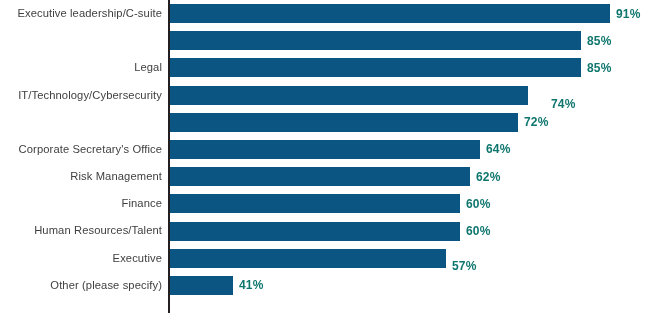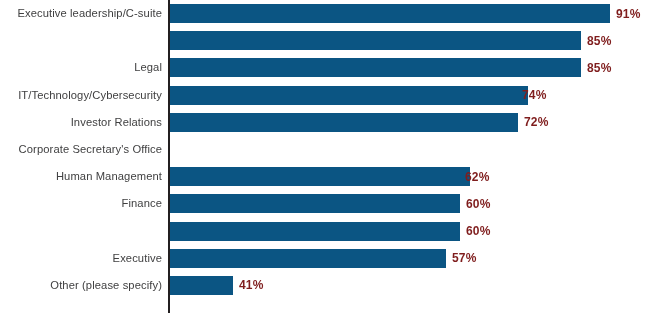--- a/index.html
+++ b/index.html
@@ -67,21 +67,21 @@
     height: 19px;
     background: #0b5583;
     display: block;
   }
   .bar-value {
     position: absolute;
     top: 50%;
     transform: translateY(-50%);
     font-size: 12px;
     font-weight: bold;
-    color: #7f1d1d;
+    color: #0f766e;
     white-space: nowrap;
     letter-spacing: 0.2px;
   }
 </style>
 </head>
 <body>
 
 <div id="chart-root">
   <div class="plot-area">
     <div class="axis-line"></div>
@@ -103,58 +103,62 @@
           <div class="cat-label">Legal</div>
           <div class="bar-track">
             <div class="bar" style="width: 411px;"></div>
             <div class="bar-value" style="left: 417px;">85%</div>
           </div>
         </div>
         <div class="row">
           <div class="cat-label">IT/Technology/Cybersecurity</div>
           <div class="bar-track">
             <div class="bar" style="width: 358px;"></div>
-            <div class="bar-value" style="left: 352px;">74%</div>
+            <div class="bar-value" style="left: 381px; margin-top: 9px;">74%</div>
           </div>
         </div>
         <div class="row">
-          <div class="cat-label">Investor Relations</div>
           <div class="bar-track">
             <div class="bar" style="width: 348px;"></div>
             <div class="bar-value" style="left: 354px; text-align: right;">72%</div>
           </div>
         </div>
         <div class="row">
           <div class="cat-label">Corporate Secretary's Office</div>
+          <div class="bar-track">
+            <div class="bar" style="width: 310px;"></div>
+            <div class="bar-value" style="left: 316px;">64%</div>
+          </div>
         </div>
         <div class="row">
-          <div class="cat-label">Human Management</div>
+          <div class="cat-label">Risk Management</div>
           <div class="bar-track">
             <div class="bar" style="width: 300px;"></div>
-            <div class="bar-value" style="left: 295px; text-align: center;">62%</div>
+            <div class="bar-value" style="left: 306px; text-align: center;">62%</div>
           </div>
         </div>
         <div class="row">
           <div class="cat-label">Finance</div>
           <div class="bar-track">
             <div class="bar" style="width: 290px;"></div>
             <div class="bar-value" style="left: 296px;">60%</div>
           </div>
         </div>
         <div class="row">
+          <div class="cat-label">Human Resources/Talent</div>
           <div class="bar-track">
             <div class="bar" style="width: 290px;"></div>
             <div class="bar-value" style="left: 296px;">60%</div>
           </div>
         </div>
         <div class="row">
           <div class="cat-label">Executive</div>
           <div class="bar-track">
             <div class="bar" style="width: 276px;"></div>
-            <div class="bar-value" style="left: 282px;">57%</div>
+            <div class="bar-value" style="left: 282px; margin-top: 8px;">57%</div>
           </div>
         </div>
         <div class="row">
           <div class="cat-label">Other (please specify)</div>
           <div class="bar-track">
             <div class="bar" style="width: 63px;"></div>
             <div class="bar-value" style="left: 69px;">41%</div>
           </div>
         </div>
       </div>

